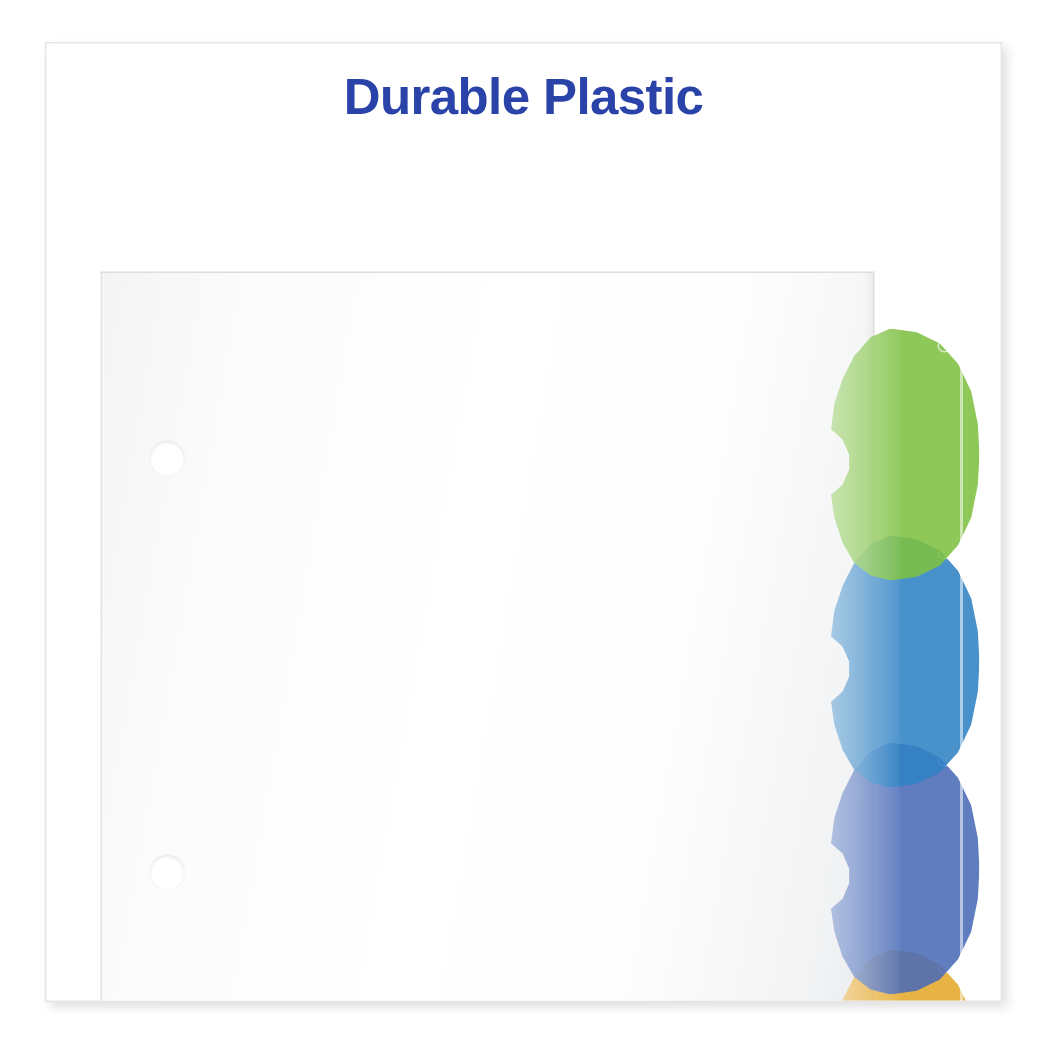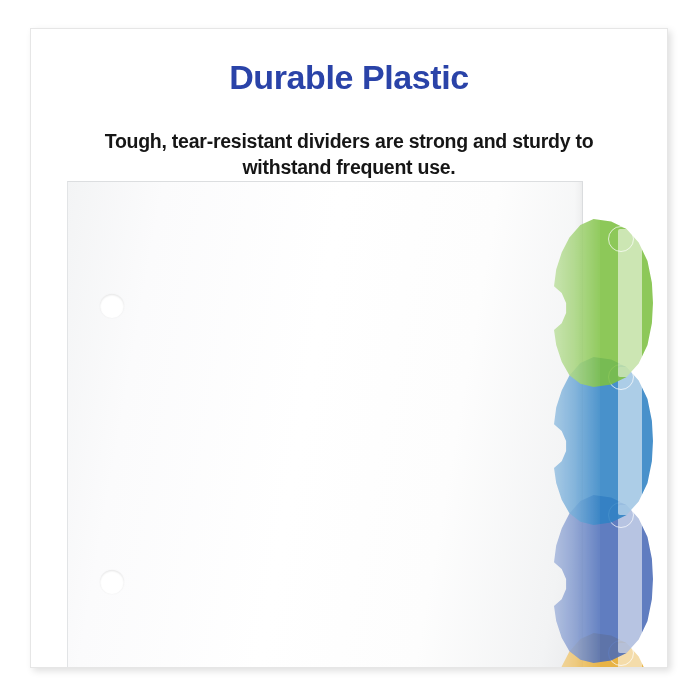--- a/index.html
+++ b/index.html
@@ -1,16 +1,16 @@
 <!DOCTYPE html>
 <html><head>
 <meta charset="utf-8">
 <title>Durable Plastic Dividers</title>
 <style>
-  * { box-sizing: border-box; margin: 0; padding: 12px; }
+  * { box-sizing: border-box; margin: 0; padding: 0; }
 
   html, body {
     width: 700px;
     height: 700px;
     background: #ffffff;
     font-family: "Liberation Sans", sans-serif;
     overflow: hidden;
   }
 
   #product-card {
@@ -154,21 +154,20 @@
     border-radius: 50%;
   }
 </style>
 </head>
 <body>
 
 <div id="product-card">
 
   <div id="headline-block">
     <div id="product-title">Durable Plastic</div>
-    <div id="product-subtitle">Tough, tear-resistant dividers are strong and sturdy to withstand frequent use.</div>
   </div>
 
   <div id="divider-sheet">
     <div class="punch-hole" id="punch-hole-top"></div>
     <div class="punch-hole" id="punch-hole-bottom"></div>
   </div>
 
   <div id="tab-column">
 
     <div class="tab" id="tab-orange">

